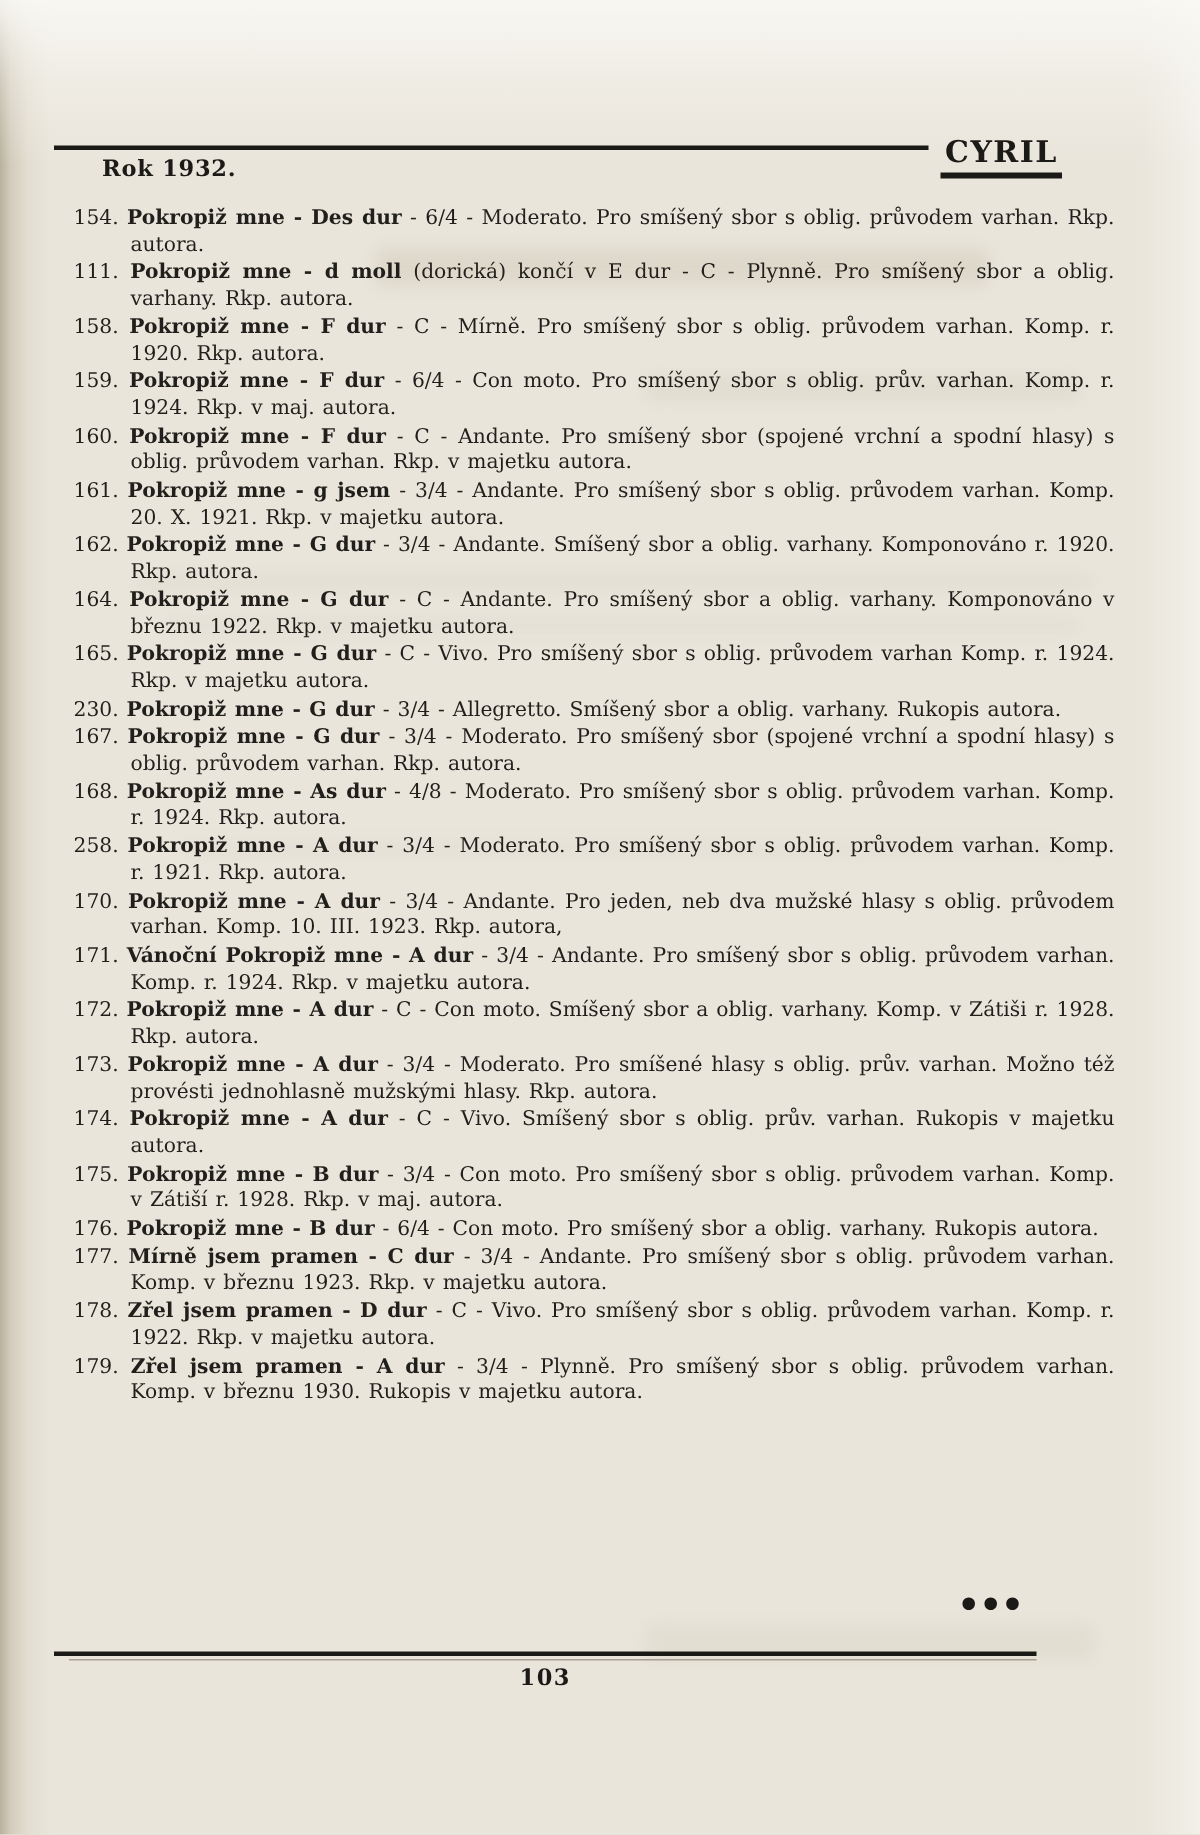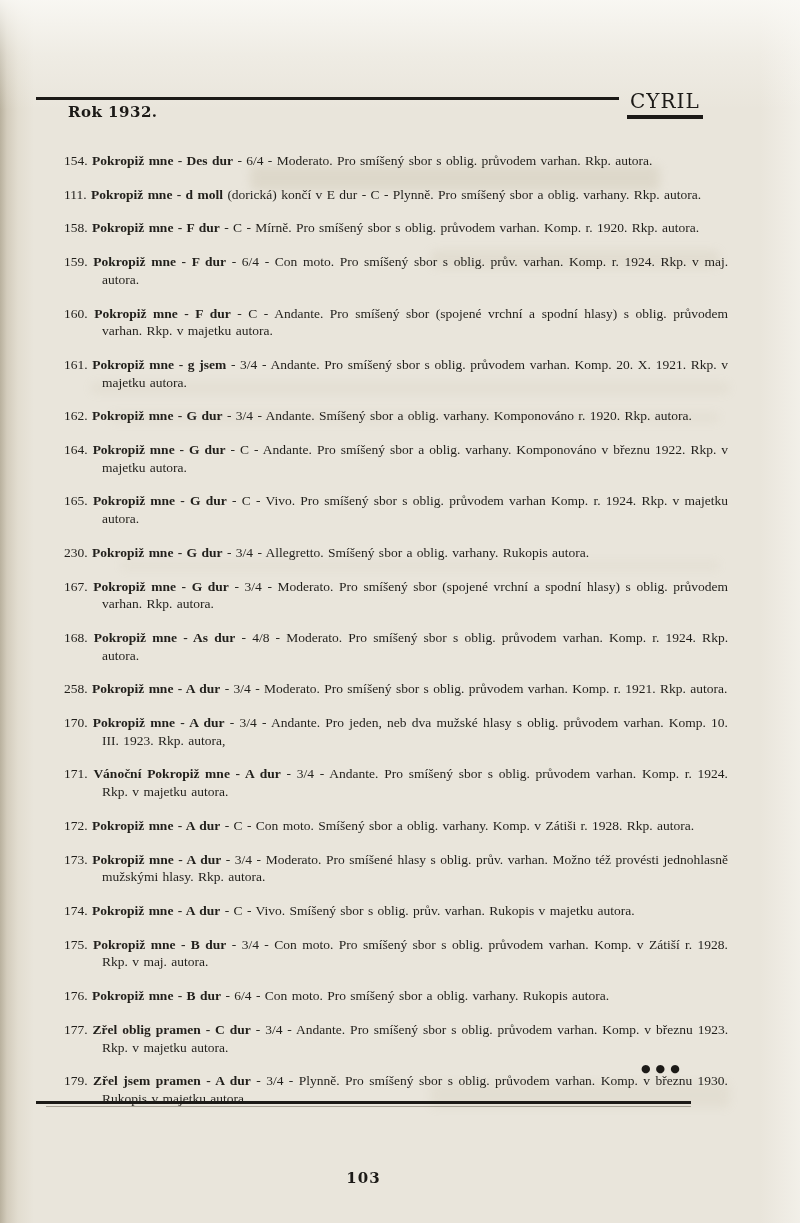--- a/index.html
+++ b/index.html
@@ -27,58 +27,58 @@
   .g4 { left: 110px; top: 412px; width: 610px; height: 11px; opacity: .09; }
   .g5 { left: 120px; top: 560px; width: 600px; height: 11px; opacity: .08; }
   .g6 { left: 430px; top: 1082px; width: 300px; height: 26px; opacity: .12; }
 
   .top-rule {
     position: absolute; left: 36px; top: 97px;
     width: 583px; height: 3px; background: #1c1a17;
   }
   .journal {
     position: absolute; left: 627px; top: 89px;
-    font-size: 20px; font-weight: 400; letter-spacing: 1px;
+    font-size: 20px; font-weight: 700; letter-spacing: 1px;
     color: #1c1a17;
     border-bottom: 4px solid #1c1a17;
     padding: 0 3px 2px 3px;
   }
   .year {
     position: absolute; left: 57px; top: 103px;
     font-size: 15px; font-weight: 700; letter-spacing: .5px;
     color: #1c1a17;
     margin-left: 11px;
   }
 
   .entries {
     position: absolute; left: 48px; top: 136px; width: 696px;
     font-size: 13.5px; line-height: 17.7px;
     text-align: justify;
     word-spacing: 1px;
     color: #211f1b;
   }
-  .entry { margin: 16px; padding-left: 38px; text-indent: -38px; font-family: Liberation Serif, serif; }
+  .entry { margin: 1px; padding-left: 38px; text-indent: -38px; }
   .entry .num { font-weight: 400; }
   .entry .title { font-weight: 700; }
 
   .ornament {
     position: absolute; left: 641px; top: 1062px;
     font-size: 11px; letter-spacing: 5px; color: #1c1a17;
     font-family: "DejaVu Sans", sans-serif;
   }
   .bottom-rule {
     position: absolute; left: 36px; top: 1101px;
     width: 655px; height: 3px; background: #1c1a17;
   }
   .bottom-rule::after {
     content: ""; position: absolute; left: 10px; top: 5px;
     width: 645px; height: 1px; background: rgba(70,62,48,.4);
   }
   .page-number {
-    position: absolute; left: 36px; top: 1169px; width: 655px;
+    position: absolute; left: 36px; top: 1109px; width: 655px;
     text-align: center; font-size: 15px; font-weight: 700;
     letter-spacing: 1px; color: #1c1a17;
   }
 </style>
 </head>
 <body>
 
 <div class="page">
 
   <div class="ghost g1"></div>
@@ -192,23 +192,27 @@
         <span class="title">Pokropiž mne - B dur</span><span class="details"> - 3/4 - Con moto. Pro smíšený sbor s oblig. průvodem varhan. Komp. v Zátiší r. 1928. Rkp. v maj. autora.</span>
       </p>
 
       <p class="entry">
         <span class="num">176.</span>
         <span class="title">Pokropiž mne - B dur</span><span class="details"> - 6/4 - Con moto. Pro smíšený sbor a oblig. varhany. Rukopis autora.</span>
       </p>
 
       <p class="entry">
         <span class="num">177.</span>
-        <span class="title">Zřel oblig pramen - C dur</span><span class="details"> - 3/4 - Andante. Pro smíšený sbor s oblig. průvodem varhan. Komp. v březnu 1923. Rkp. v majetku autora.</span>
-      </p>
-
+        <span class="title">Mírně jsem pramen - C dur</span><span class="details"> - 3/4 - Andante. Pro smíšený sbor s oblig. průvodem varhan. Komp. v březnu 1923. Rkp. v majetku autora.</span>
+      </p>
+
+      <p class="entry">
+        <span class="num">178.</span>
+        <span class="title">Zřel jsem pramen - D dur</span><span class="details"> - C - Vivo. Pro smíšený sbor s oblig. průvodem varhan. Komp. r. 1922. Rkp. v majetku autora.</span>
+      </p>
 
       <p class="entry">
         <span class="num">179.</span>
         <span class="title">Zřel jsem pramen - A dur</span><span class="details"> - 3/4 - Plynně. Pro smíšený sbor s oblig. průvodem varhan. Komp. v březnu 1930. Rukopis v majetku autora.</span>
       </p>
     </div>
 
   <div class="ornament">●●●</div>
   <div class="bottom-rule"></div>
   <div class="page-number">103</div>

